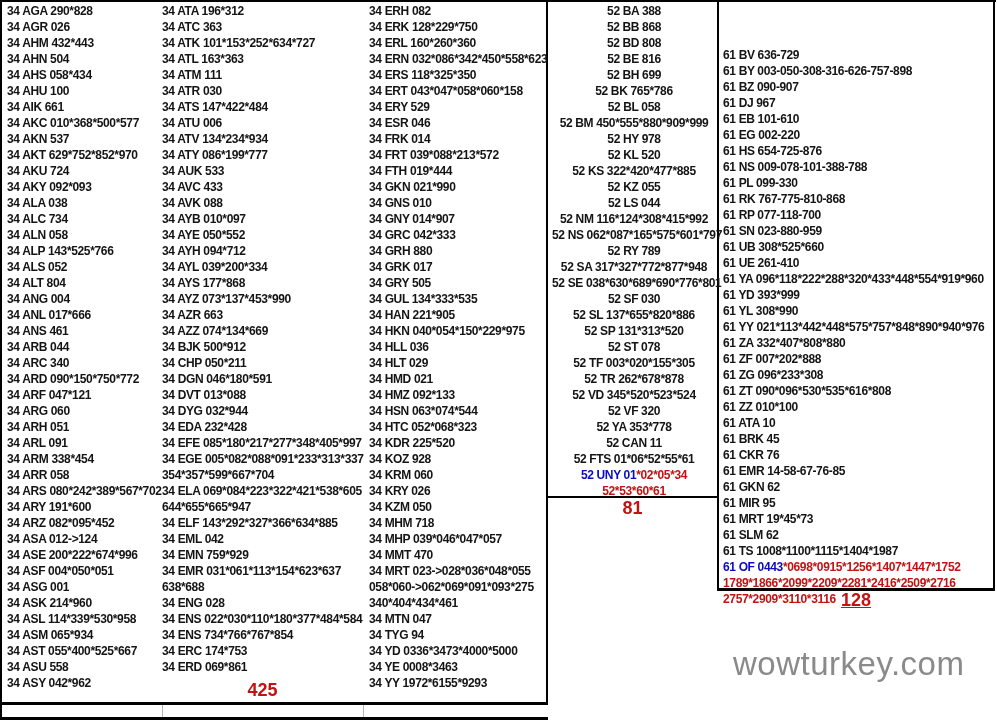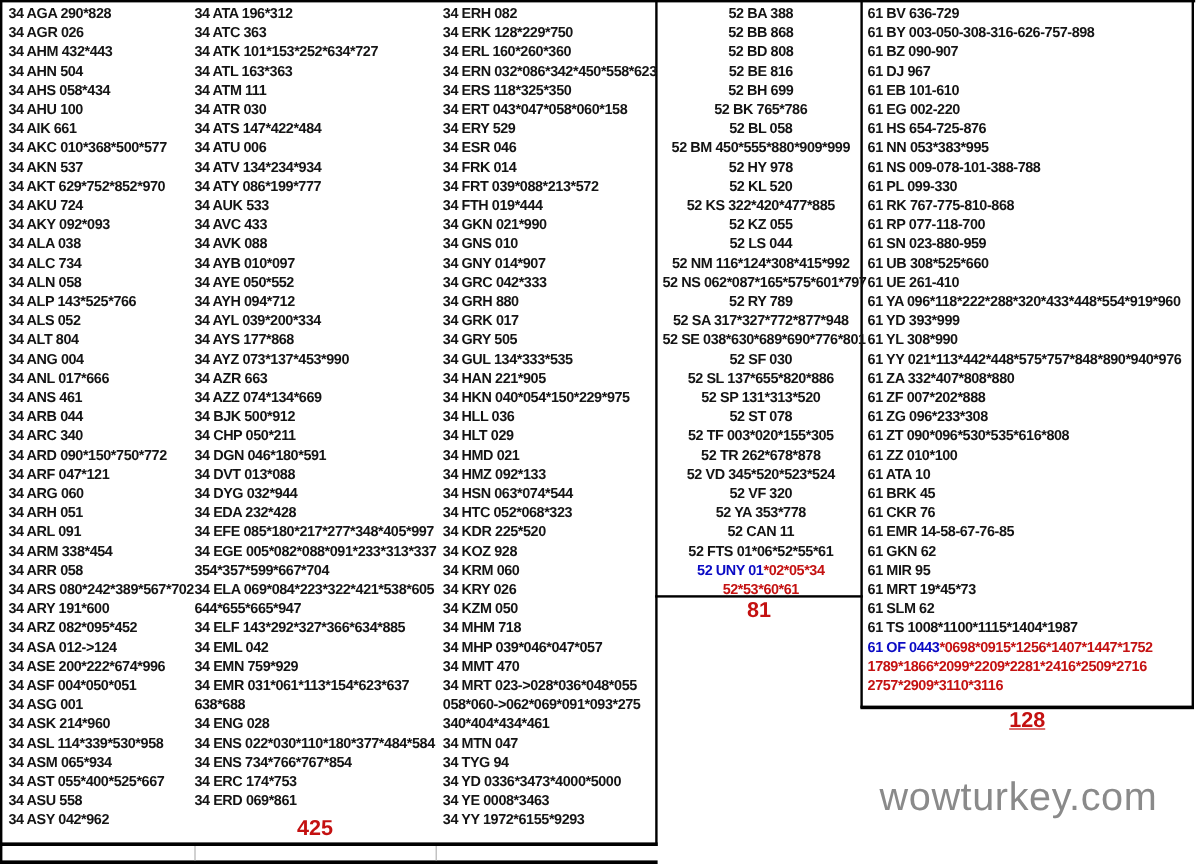--- a/index.html
+++ b/index.html
@@ -196,29 +196,28 @@
         <div class="row"><span>52 TF 003*020*155*305</span></div>
         <div class="row"><span>52 TR 262*678*878</span></div>
         <div class="row"><span>52 VD 345*520*523*524</span></div>
         <div class="row"><span>52 VF 320</span></div>
         <div class="row"><span>52 YA 353*778</span></div>
         <div class="row"><span>52 CAN 11</span></div>
         <div class="row"><span>52 FTS 01*06*52*55*61</span></div>
         <div class="row"><span class="blue">52 UNY 01</span><span class="red">*02*05*34</span></div>
         <div class="row"><span class="red">52*53*60*61</span></div>
       </div>
-      <div class="col" style="left: 723px; width: 270px;">
+      <div class="col" style="left: 723px; width: 270px; margin-top: 44px;">
         <div class="row"><span>61 BV 636-729</span></div>
         <div class="row"><span>61 BY 003-050-308-316-626-757-898</span></div>
         <div class="row"><span>61 BZ 090-907</span></div>
         <div class="row"><span>61 DJ 967</span></div>
         <div class="row"><span>61 EB 101-610</span></div>
         <div class="row"><span>61 EG 002-220</span></div>
         <div class="row"><span>61 HS 654-725-876</span></div>
-        <div class="row"><span>61 NN 053*383*995</span></div>
         <div class="row"><span>61 NS 009-078-101-388-788</span></div>
         <div class="row"><span>61 PL 099-330</span></div>
         <div class="row"><span>61 RK 767-775-810-868</span></div>
         <div class="row"><span>61 RP 077-118-700</span></div>
         <div class="row"><span>61 SN 023-880-959</span></div>
         <div class="row"><span>61 UB 308*525*660</span></div>
         <div class="row"><span>61 UE 261-410</span></div>
         <div class="row"><span>61 YA 096*118*222*288*320*433*448*554*919*960</span></div>
         <div class="row"><span>61 YD 393*999</span></div>
         <div class="row"><span>61 YL 308*990</span></div>

